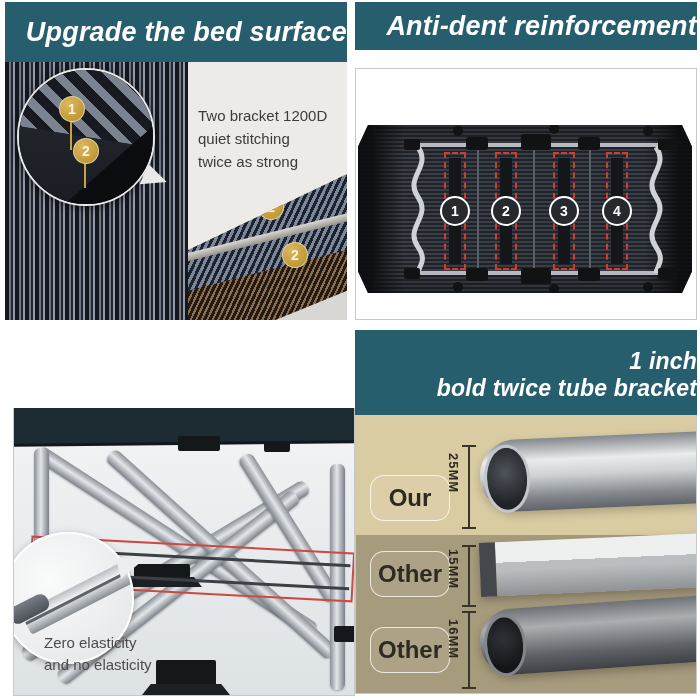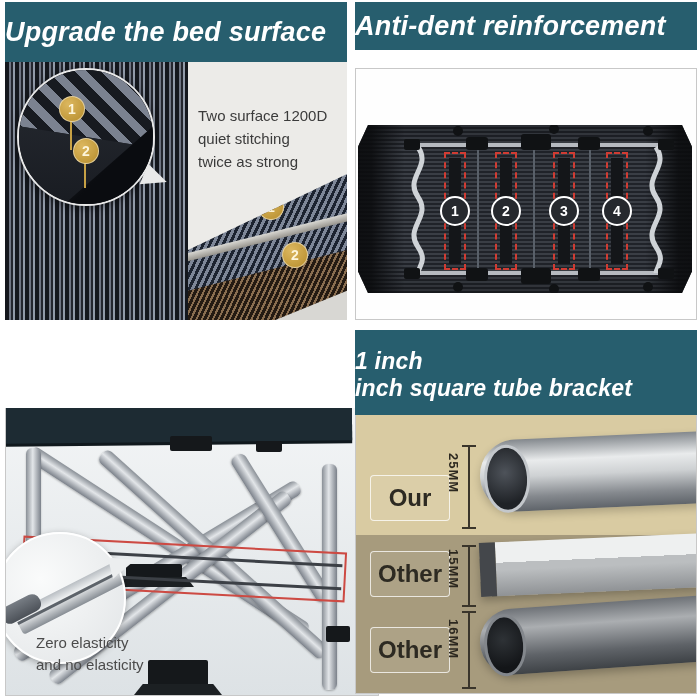--- a/index.html
+++ b/index.html
@@ -1,21 +1,21 @@
 <!DOCTYPE html>
 <html><head>
 <meta charset="utf-8">
 <style>
   html,body{margin:0;padding:0;background:#ffffff;}
   #canvas{position:relative;width:700px;height:700px;background:#ffffff;overflow:hidden;
           font-family:"Liberation Sans",sans-serif;}
   .panel{position:absolute;}
   
   .band{position:absolute;left:0;top:0;width:100%;background:#275e6e;display:flex;
-        align-items:flex-start;justify-content:center;flex-direction:column;}
+        align-items:flex-end;justify-content:center;flex-direction:column;}
   .band-title{color:#ffffff;font-weight:bold;font-style:italic;font-size:27px;
               letter-spacing:.2px;white-space:nowrap;}
   .band-title.small{font-size:23px;line-height:27px;}
   
   .tl-body{position:absolute;left:0;top:60px;width:342px;height:258px;overflow:hidden;background:#ecebe8;}
   .tl-fabric{position:absolute;left:0;top:0;width:183px;height:258px;overflow:hidden;
      background:repeating-linear-gradient(90deg,#14171d 0 4px,#6f7583 4px 6px,#23262e 6px 8px,#919aa8 8px 10px);}
   .tl-inset{position:absolute;left:12px;top:6px;width:134px;height:134px;border-radius:50%;
             border:2px solid #e9e9e9;overflow:hidden;background:#15181d;box-shadow:0 2px 8px rgba(0,0,0,.45);}
   .inset-stripes{position:absolute;inset:0;
@@ -54,22 +54,22 @@
      box-shadow:inset 0 0 30px rgba(0,0,0,.5);}
   .bed-shade{position:absolute;inset:0;
      background:linear-gradient(90deg,rgba(10,11,13,.85) 0 4%,rgba(10,11,13,0) 14% 86%,rgba(10,11,13,.85) 96%);}
   .bed-frame{position:absolute;left:0;top:0;}
   .anti-rect{position:absolute;top:27px;width:18px;height:114px;border:2px dashed #d03c33;z-index:6;}
   .anti-bar{position:absolute;left:3px;right:3px;top:4px;bottom:4px;background:#141619;}
   .marker{position:absolute;top:71px;width:26px;height:26px;border-radius:50%;background:#26292e;
      border:2px solid #ffffff;color:#ffffff;font-weight:bold;font-size:14px;z-index:7;
      display:flex;align-items:center;justify-content:center;}
   
-  .bl-photo{position:absolute;left:0;top:78px;width:340px;height:287px;overflow:hidden;
-     background:linear-gradient(180deg,#f3f5f6,#dde2e5);border:1px solid #c8c8c8;border-top:none;padding-left:32px;}
+  .bl-photo{position:absolute;left:8px;top:78px;width:340px;height:287px;overflow:hidden;
+     background:linear-gradient(180deg,#f3f5f6,#dde2e5);border:1px solid #c8c8c8;border-top:none;}
   .bl-bedtop{position:absolute;left:-4px;top:-6px;width:350px;height:40px;background:#1d2b33;
      transform:rotate(-.6deg);box-shadow:0 3px 0 #10181d;}
   .bl-leg{position:absolute;height:16px;border-radius:6px;transform-origin:left center;
      background:linear-gradient(180deg,#8a9097,#e3e6e9 45%,#7b818a);box-shadow:0 1px 2px rgba(0,0,0,.25);}
   .bl-leg.vert{width:15px;background:linear-gradient(90deg,#8a9097,#e3e6e9 45%,#7b818a);}
   .bl-foot{position:absolute;background:#15181b;border-radius:2px;}
   .bl-plate{position:absolute;background:#1c2023;clip-path:polygon(10% 0,90% 0,100% 100%,0 100%);}
   .bl-redband{position:absolute;left:16px;top:136px;width:320px;height:46px;
      border:2px solid #cd4a43;transform:rotate(3deg);z-index:6;}
   .bl-wire{position:absolute;left:2px;right:2px;height:3px;background:#3c4046;}
@@ -85,21 +85,21 @@
      border-top:9px solid transparent;border-bottom:13px solid transparent;
      border-left:26px solid #eceeef;transform:rotate(-14deg);}
   .bl-caption{position:absolute;left:30px;top:224px;font-size:15px;line-height:22px;
      color:#4b4b4b;z-index:8;}
   
   .br-body{position:absolute;left:0;top:85px;width:340px;height:278px;overflow:hidden;
      border:1px solid #c8c8c8;border-top:none;}
   .br-row1{position:absolute;left:0;top:0;width:100%;height:120px;background:#d9cba2;}
   .br-row23{position:absolute;left:0;top:120px;width:100%;height:158px;background:#a79b7d;}
   .label-box{position:absolute;width:78px;height:44px;border:1px solid rgba(255,255,255,.75);
-     border-radius:4px;background:rgba(255,255,255,.07);display:flex;align-items:center;
+     border-radius:14px;background:rgba(255,255,255,.07);display:flex;align-items:center;
      justify-content:center;font-weight:bold;font-size:24px;color:#2d2a22;}
   .measure{position:absolute;width:2px;background:#3a352b;}
   .measure::before,.measure::after{content:"";position:absolute;left:-6px;width:14px;height:2px;background:#3a352b;}
   .measure::before{top:0;}
   .measure::after{bottom:0;}
   .size-v{position:absolute;writing-mode:vertical-rl;text-orientation:mixed;font-weight:bold;
      font-size:13px;color:#2c281f;letter-spacing:1px;}
   .tube{position:absolute;transform-origin:left center;}
   .tube-round-light{width:244px;height:72px;border-radius:36px 0 0 36px/50% 0 0 50%;
      background:linear-gradient(180deg,#83888d,#e9ebec 30%,#ced1d3 52%,#85898e 80%,#5f646a);
@@ -133,21 +133,21 @@
           <div class="inset-layer2"></div>
         </div>
         <div class="inset-tail"></div>
         <div class="badge-line" style="left:65px;top:56px;height:32px"></div>
         <span class="badge" style="left:54px;top:34px">1</span>
         <div class="badge-line" style="left:79px;top:98px;height:28px"></div>
         <span class="badge" style="left:68px;top:76px">2</span>
       </div>
       <div class="tl-right">
         <div class="tl-text">
-          <div>Two surface 1200D</div>
+          <div>Two bracket 1200D</div>
           <div>quiet stitching</div>
           <div>twice as strong</div>
         </div>
         <div class="tl-fabric2">
           <div class="brown-under"></div>
           <div class="light-wedge"></div>
           <div class="piping"></div>
           <span class="badge" style="left:70px;top:20px">1</span>
           <span class="badge" style="left:94px;top:68px">2</span>
         </div>
@@ -241,21 +241,21 @@
       <div class="bl-caption">
         <div>Zero elasticity</div>
         <div>and no elasticity</div>
       </div>
     </div>
   </section>
 
   <section class="panel" style="left:355px;top:330px;width:342px;height:363px">
     <div class="band" style="height:89px">
       <span class="band-title small">1 inch</span>
-      <span class="band-title small">inch square tube bracket</span>
+      <span class="band-title small">bold twice tube bracket</span>
     </div>
     <div class="br-body">
       <div class="br-row1">
         <div class="label-box" style="left:14px;top:60px">Our</div>
         <div class="measure" style="left:112px;top:30px;height:84px"></div>
         <span class="size-v" style="left:90px;top:38px">25MM</span>
         <div class="tube tube-round-light" style="left:124px;top:26px">
           <div class="tube-open"></div>
         </div>
       </div>

